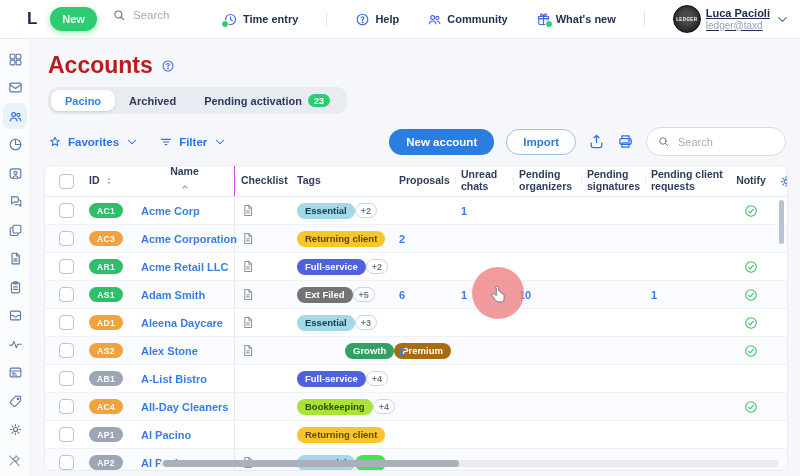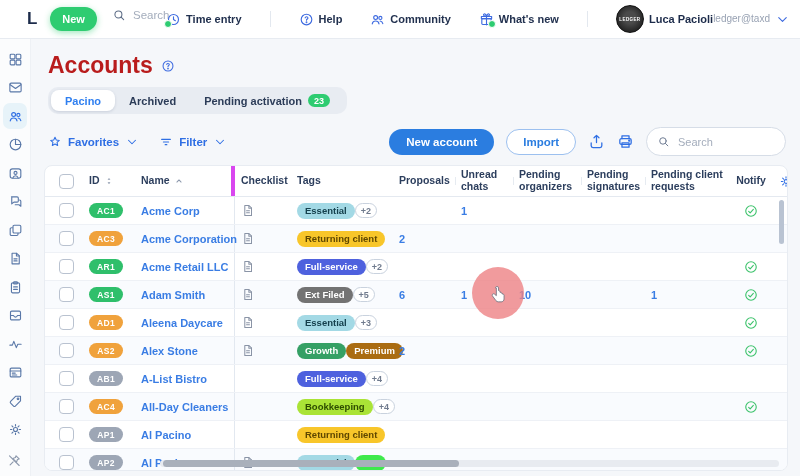--- a/index.html
+++ b/index.html
@@ -15,21 +15,21 @@
   .top-search .icon{width:14px;height:14px;color:#5b6b85;}
   .top-search-text{font-size:11.5px;color:#a4adbc;}
   .top-right{position:absolute;right:10px;top:0;height:38px;display:flex;align-items:center;gap:28px;}
   .top-item{display:flex;align-items:center;gap:5px;cursor:pointer;}
   .top-item .icon{width:15px;height:15px;color:#3e6be0;position:relative;}
   .top-item-label{font-size:11px;font-weight:700;color:#22314f;white-space:nowrap;}
   .dot{position:absolute;width:6px;height:6px;border-radius:50%;background:#2ecc71;border:1px solid #fff;}
   .dot-tl{left:-2px;bottom:-1px;} .dot-br{right:-2px;bottom:-1px;}
   .top-divider{width:1px;height:16px;background:#e3e8ef;}
   .avatar{width:26px;height:26px;border-radius:50%;background:radial-gradient(circle at 50% 45%,#4a4a4a 0 30%,#262626 70%);color:#fff;display:flex;align-items:center;justify-content:center;font-size:4.5px;font-weight:700;letter-spacing:.4px;border:1px solid #111;cursor:pointer;}
-  .user-block{display:flex;flex-direction:row;line-height:1.15;cursor:pointer;}
+  .user-block{display:flex;flex-direction:column;line-height:1.15;cursor:pointer;text-decoration:underline;}
   .user-name{font-size:11px;font-weight:700;color:#1c2b4a;}
   .user-email{font-size:10px;color:#98a2b3;max-width:66px;overflow:hidden;white-space:nowrap;}
   .chev{width:10px;height:10px;color:#8d99ad;}
 
   
   .sidebar{position:absolute;left:0;top:38px;bottom:0;width:30px;background:#fbfcfd;border-right:1px solid #eef1f5;display:flex;flex-direction:column;align-items:center;padding-top:8px;gap:0;z-index:4;}
   .sb-item{width:24px;height:26px;display:flex;align-items:center;justify-content:center;border-radius:7px;color:#5a78a8;cursor:pointer;margin-bottom:2.5px;}
   .sb-item .icon{width:15px;height:15px;}
   .sb-item.active{background:#e7f3f9;color:#2f6fe4;}
   .sb-pin{position:absolute;left:7px;bottom:8px;width:15px;height:15px;color:#8d99ad;cursor:pointer;}
@@ -65,33 +65,33 @@
   .thead{height:30px;border-bottom:1px solid #e4e9f0;padding-left:8px;}
   .th{position:relative;font-size:10.5px;font-weight:700;color:#2c3e5d;line-height:1.12;padding:0 6px;display:flex;align-items:center;gap:4px;cursor:pointer;}
   .th.sep::before{content:'';position:absolute;left:0;top:8px;bottom:8px;width:1px;background:#e6ebf1;}
   .th .sort{width:10px;height:10px;color:#8d99ad;flex:none;}
   .th.center{justify-content:center;}
   .th-label{white-space:normal;}
   .tr{height:27px;border-bottom:1px solid #eef1f6;padding-left:8px;}
   .tr:nth-child(even){background:#f9fbfe;}
   .td{padding:0 6px;display:flex;align-items:center;overflow:visible;}
   .cell-name{border-right:1px solid #e2e8f0;align-self:stretch;height:100%;}
-  .th-name{border-right:4px solid #d946ef;align-self:stretch;height:100%;}
+  .th-name{border-right:1px solid #d946ef;align-self:stretch;height:100%;flex-direction:column;}
   .checkbox{width:13px;height:13px;border:1.5px solid #b9c2d0;border-radius:4px;background:#fff;cursor:pointer;}
   .id-badge{font-size:8.5px;font-weight:700;color:#fff;padding:2.5px 0;width:34px;text-align:center;border-radius:9px;letter-spacing:.3px;}
   .id-green{background:#2fbf6b;} .id-orange{background:#f0a23c;} .id-gray{background:#9da6b5;}
   .name-link{font-size:11px;font-weight:600;color:#3a7de4;cursor:pointer;white-space:nowrap;}
   .check-file{width:14px;height:15px;color:#8a94a6;cursor:pointer;}
   .cell-tags{gap:0;white-space:nowrap;}
   .tag{font-size:9.5px;font-weight:700;padding:2.5px 8px;border-radius:10px;}
   .tag-teal{background:#a3d9e5;color:#15404d;}
   .tag-yellow{background:#f8c62a;color:#5f4700;}
   .tag-blue{background:#4e61de;color:#fff;}
   .tag-dark{background:#737373;color:#fff;}
-  .tag-green{background:#35a065;color:#fff;}
+  .tag-green{background:#35a065;color:#fff;margin-left:48px;}
   .tag-brown{background:#aa6c12;color:#fff;}
   .tag-lime{background:#aae336;color:#2e4d00;}
   .tag-bright{background:#3fe94c;color:#0b4d12;}
   .tag-more{font-size:9px;font-weight:700;color:#707b8e;background:#fff;border:1px solid #c9d2de;border-radius:9px;padding:1.5px 5px;cursor:pointer;}
   .num-link{font-size:11px;font-weight:700;color:#3a7de4;cursor:pointer;}
   .cell-notify{justify-content:center;}
   .notify-check{width:14px;height:14px;color:#3bc26a;}
   .gear-head{width:15px;height:15px;color:#2f6fe4;cursor:pointer;}
 
   

